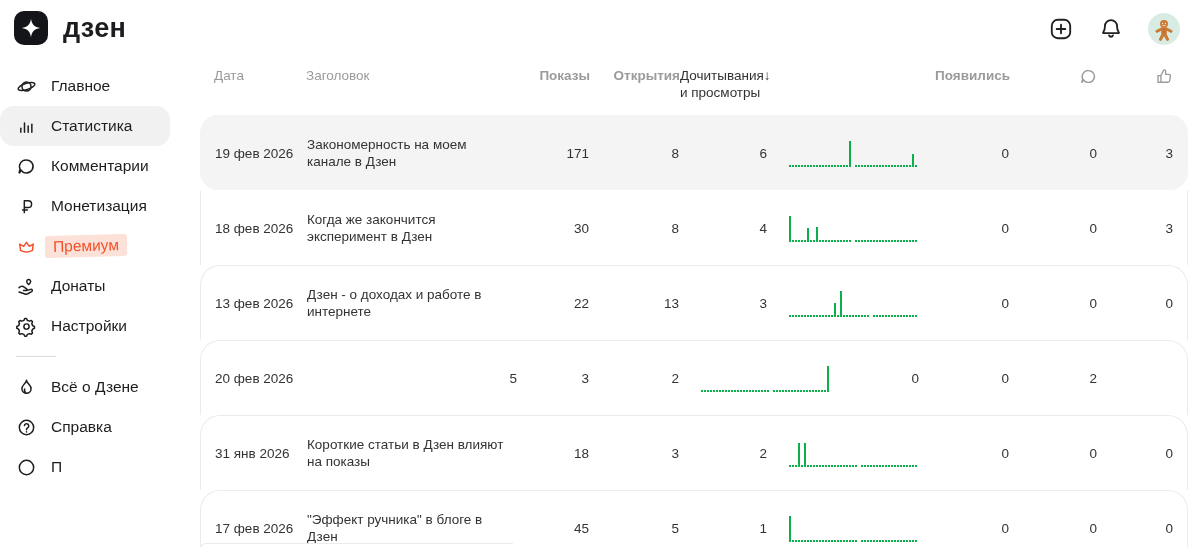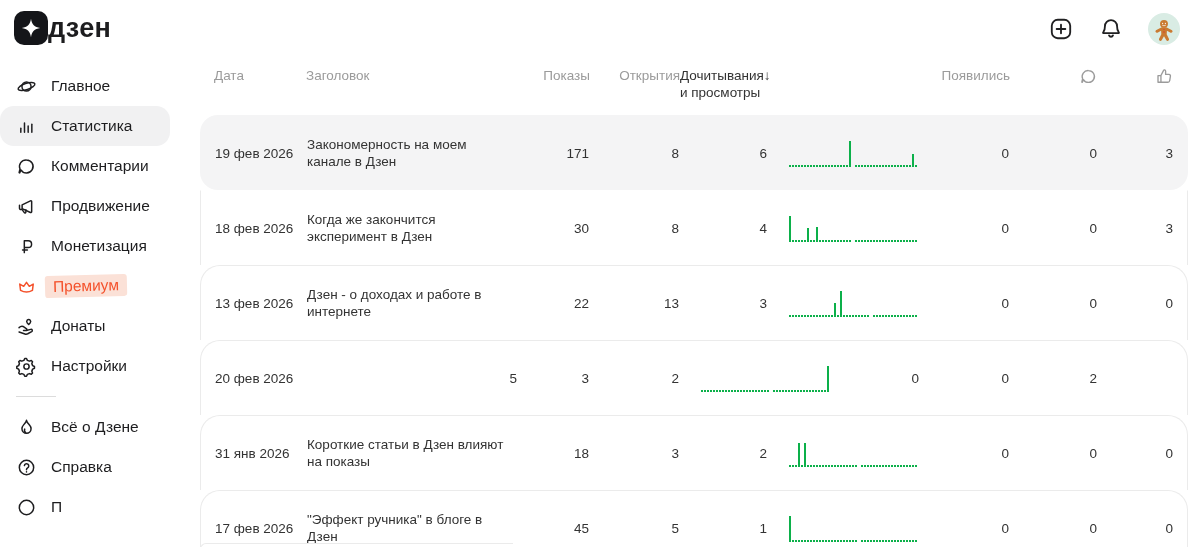--- a/index.html
+++ b/index.html
@@ -13,41 +13,41 @@
     --ink:#1d1d1f;
   }
   *{box-sizing:border-box;margin:0;padding:0;}
   html,body{width:1200px;height:547px;overflow:hidden;background:#fff;
     font-family:"Liberation Sans",sans-serif;color:var(--ink);}
   svg{display:block;}
   .stroke-ic{fill:none;stroke:currentColor;stroke-width:1.7;stroke-linecap:round;stroke-linejoin:round;}
 
   
   .topbar{position:absolute;left:0;top:0;width:1200px;height:56px;}
-  .logo{position:absolute;left:14px;top:11px;display:flex;align-items:center;gap:0;cursor:pointer;}
+  .logo{position:absolute;left:14px;top:11px;display:flex;align-items:center;gap:15px;cursor:pointer;}
   .logo-mark{width:34px;height:34px;background:#141519;border-radius:10px;display:flex;align-items:center;justify-content:center;}
   .logo-text{font-size:27px;font-weight:700;letter-spacing:.3px;}
   .top-actions{position:absolute;right:20px;top:13px;display:flex;align-items:center;gap:24px;}
   .top-ic{width:26px;height:26px;color:#202022;cursor:pointer;}
   .avatar{width:32px;height:32px;border-radius:50%;background:var(--avatar-bg);display:flex;align-items:center;justify-content:center;cursor:pointer;}
 
   
   .sidebar{position:absolute;left:0;top:66px;width:200px;}
   .side-item{display:flex;align-items:center;gap:14px;height:40px;padding:0 16px;font-size:15.5px;cursor:pointer;border-radius:14px;margin-right:30px;}
   .side-item .ic{width:21px;height:21px;flex:0 0 21px;}
   .side-item.active{background:#f1f1f2;}
   .side-item.premium{color:var(--premium-orange);}
   .side-item.premium .hl{background:var(--premium-highlight);padding:2px 8px;margin-left:-6px;border-radius:3px;transform:rotate(-1.6deg);}
   .side-divider{height:1px;width:40px;background:#dcdcdc;margin:10px 16px;}
 
   
   .table{position:absolute;left:200px;top:55px;width:988px;}
   .grid{display:grid;grid-template-columns:92px 1fr 72px 90px 88px 152px 90px 88px 76px;padding:0 14px;}
   .thead{height:60px;align-items:start;padding-top:12px;color:var(--muted);font-size:13.5px;line-height:17px;}
-  .th-right{text-align:right;}
+  .th-right{text-align:right;font-weight:bold;}
   .th-reads{grid-column:5 / span 2;color:#333;cursor:pointer;}
   .th-icon{display:flex;justify-content:flex-end;color:var(--muted);}
   .th-icon svg{width:19px;height:19px;}
   .trow{height:75px;align-items:center;font-size:13.5px;color:#333;cursor:pointer;
         border:1px solid var(--border);border-bottom:none;border-radius:20px 20px 0 0;}
   .trow.selected{background:var(--selected-row-bg);border-color:transparent;border-radius:18px;}
   .trow.selected + .trow{border-top-color:transparent;border-top-left-radius:0;border-top-right-radius:0;}
   .c-title{padding-right:10px;line-height:17px;}
   .c-num{text-align:right;}
   .c-spark{padding-left:22px;}
@@ -201,26 +201,20 @@
     <span class="lbl">Статистика</span>
   </div>
       <div class="side-item">
     <svg class="ic">
           <use href="#i-comment"></use>
         </svg>
     <span class="lbl">Комментарии</span>
   </div>
       <div class="side-item">
     <svg class="ic">
-          <use href="#i-megaphone"></use>
-        </svg>
-    <span class="lbl">Продвижение</span>
-  </div>
-      <div class="side-item">
-    <svg class="ic">
           <use href="#i-ruble"></use>
         </svg>
     <span class="lbl">Монетизация</span>
   </div>
       <div class="side-item premium">
     <svg class="ic">
           <use href="#i-crown"></use>
         </svg>
     <span class="lbl hl">Премиум</span>
   </div>

